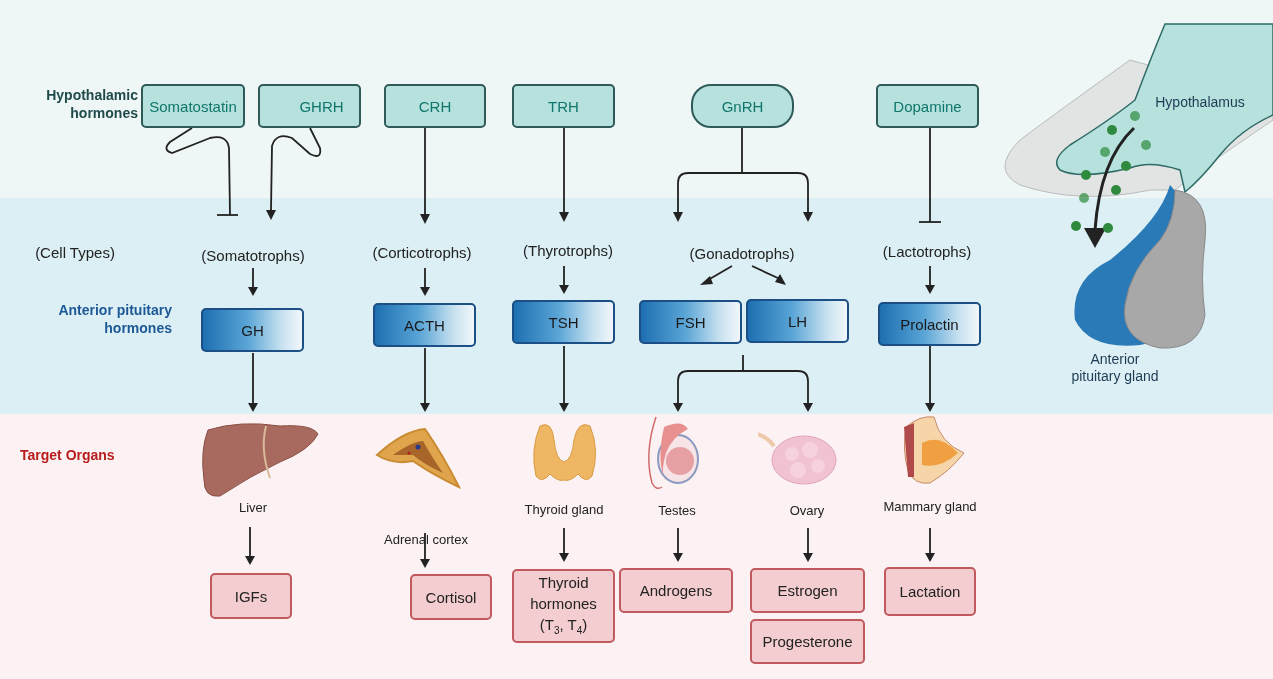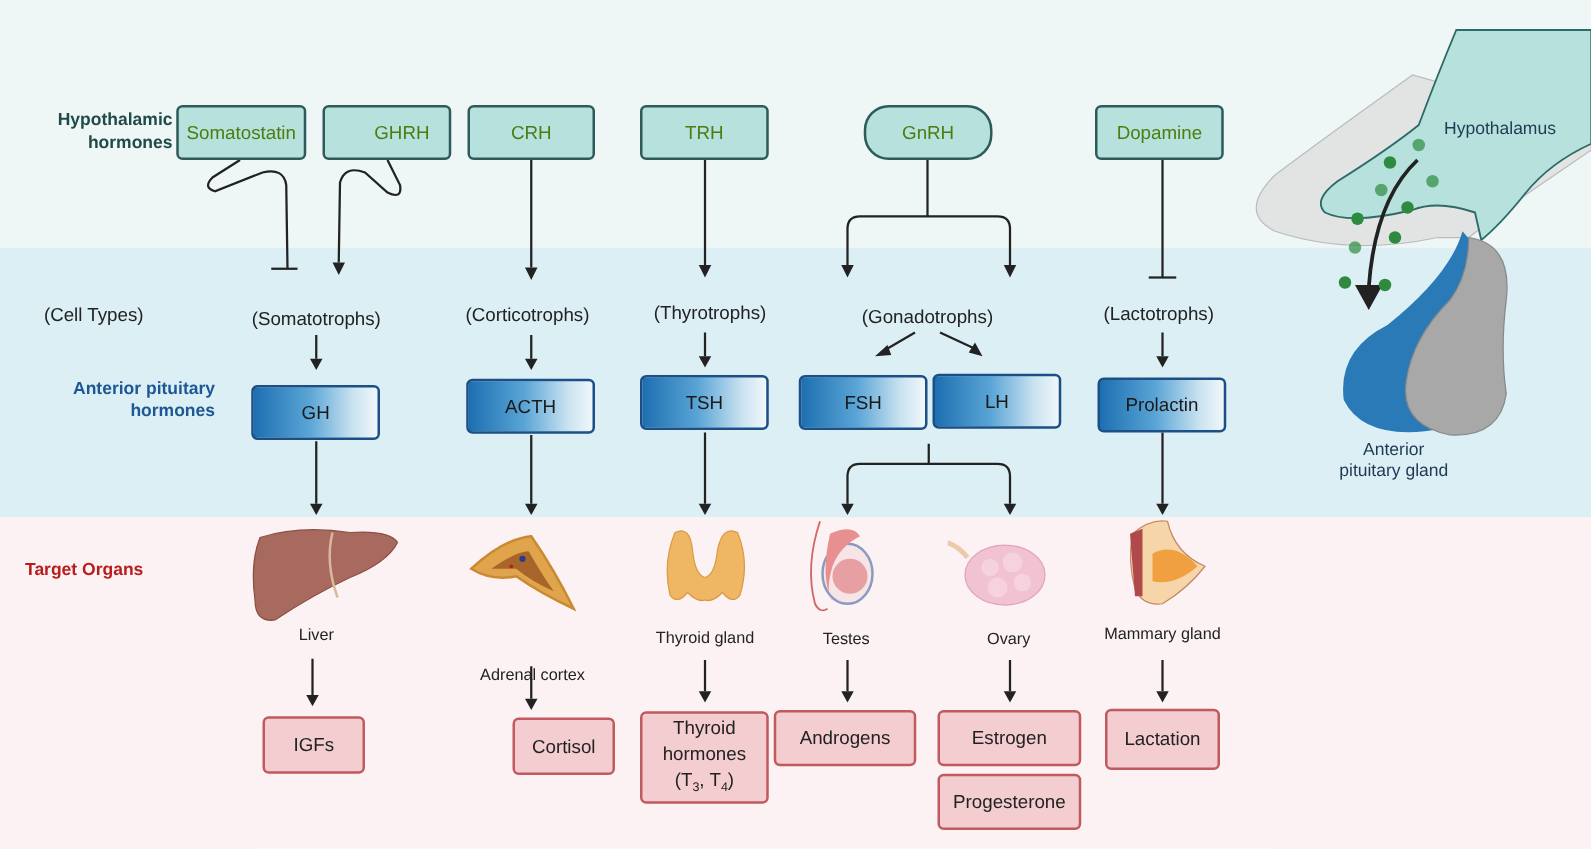--- a/index.html
+++ b/index.html
@@ -7,21 +7,21 @@
   .band { position: absolute; left: 0; width: 1273px; }
   .band-hypo { top: 0; height: 198px; background: #eef7f5; }
   .band-pit { top: 198px; height: 216px; background: #dceff4; }
   .band-target { top: 414px; height: 265px; background: #fcf2f3; }
   .row-label { position: absolute; font-weight: bold; font-size: 14px; text-align: right; line-height: 18px; }
   .lbl-hypo { left: 8px; top: 86px; width: 130px; color: #1f4a4a; }
   .lbl-pit { left: 2px; top: 301px; width: 170px; color: #1d5896; }
   .lbl-target { left: 10px; top: 446px; width: 130px; color: #b91c1c; text-align: left; padding-left: 10px; }
   .lbl-cells { position: absolute; left: 20px; top: 244px; width: 110px; font-size: 15px; color: #222; text-align: center; }
 
-  .box { position: absolute; box-sizing: border-box; display: flex; align-items: center; justify-content: center; text-align: center; font-size: 15px; color: #4d7c0f; border-radius: 5px; }
+  .box { position: absolute; box-sizing: border-box; display: flex; align-items: center; justify-content: center; text-align: center; font-size: 15px; color: #0f766e; border-radius: 5px; }
   .hbox { background: #b6e1dc; border: 2px solid #2e5a5a; height: 44px; top: 84px; }
   .pbox { background: linear-gradient(90deg, #1d6fb1 0%, #5aa5d6 45%, #c9e2f0 80%, #f1f7fb 100%); border: 2px solid #1b4f86; height: 44px; color: #1a1a1a; }
   .tbox { background: #f3cdcf; border: 2px solid #c05a5e; color: #222; }
   .cell { position: absolute; font-size: 15px; color: #222; text-align: center; width: 150px; }
   .organ-lbl { position: absolute; font-size: 13px; color: #222; text-align: center; width: 160px; }
 
   svg.lines { position: absolute; left: 0; top: 0; width: 1273px; height: 679px; pointer-events: none; }
   .organ { position: absolute; }
   .hypo-lbl, .pit-lbl { position: absolute; font-size: 14px; color: #1e3a55; text-align: center; }
   sub { font-size: 10px; }
@@ -102,21 +102,21 @@
       <path d="M673,553 L683,553 L678,562 Z" fill="#222" stroke="none"></path>
     <line x1="808" y1="528" x2="808" y2="553"></line>
       <path d="M803,553 L813,553 L808,562 Z" fill="#222" stroke="none"></path>
     <line x1="930" y1="528" x2="930" y2="553"></line>
       <path d="M925,553 L935,553 L930,562 Z" fill="#222" stroke="none"></path>
   </g>
 </svg>
 
 <div class="box hbox" style="left:141px;width:104px;">Somatostatin</div>
 <div class="box hbox" style="left:258px;width:103px;padding-left:24px;">GHRH</div>
-<div class="box hbox" style="left:374px;width:102px;">CRH</div>
+<div class="box hbox" style="left:384px;width:102px;">CRH</div>
 <div class="box hbox" style="left:512px;width:103px;">TRH</div>
 <div class="box hbox" style="left:691px;width:103px;border-radius:20px;">GnRH</div>
 <div class="box hbox" style="left:876px;width:103px;">Dopamine</div>
 
 <div class="cell" style="left:178px;top:247px;">(Somatotrophs)</div>
 <div class="cell" style="left:347px;top:244px;">(Corticotrophs)</div>
 <div class="cell" style="left:493px;top:242px;">(Thyrotrophs)</div>
 <div class="cell" style="left:667px;top:245px;">(Gonadotrophs)</div>
 <div class="cell" style="left:852px;top:243px;">(Lactotrophs)</div>
 

